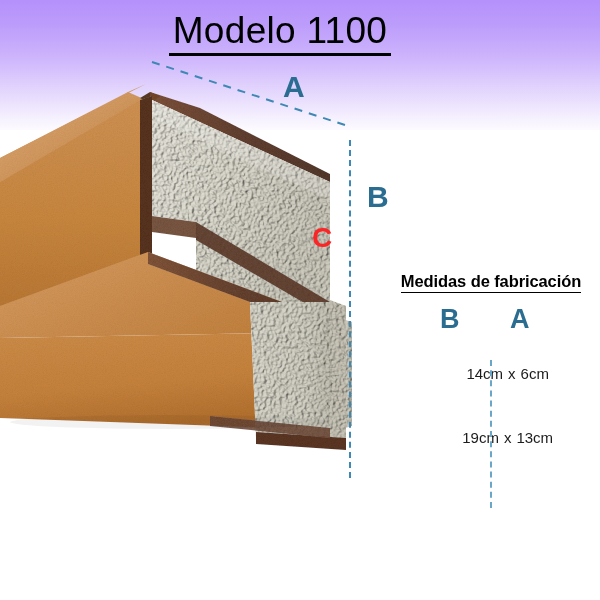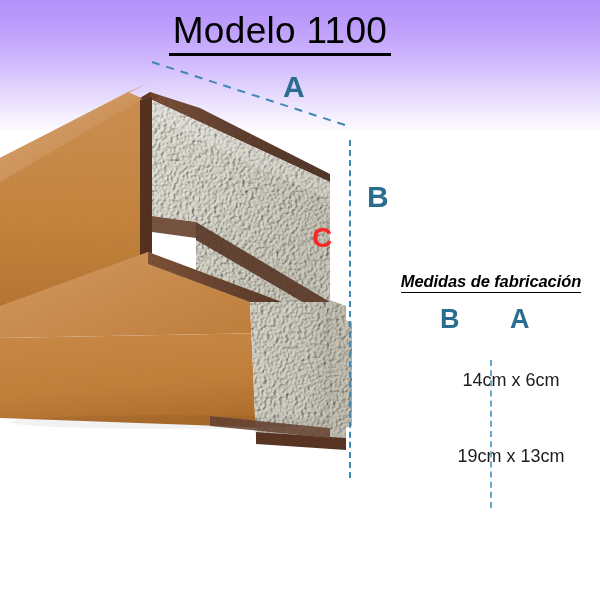--- a/index.html
+++ b/index.html
@@ -117,21 +117,20 @@
     color: #1a1a1a;
   }
   .info-title {
     font-size: 16.5px;
     font-weight: bold;
     color: #000;
     display: inline-block;
     border-bottom: 1.5px solid #000;
     padding-bottom: 1px;
     letter-spacing: -0.1px;
-    font-style: italic;
   }
 
   .col-head {
     position: relative;
     margin-top: 13px;
     height: 34px;
   }
   .col-head .ch {
     position: absolute;
     top: 0;
@@ -141,21 +140,21 @@
     line-height: 1;
   }
   .col-head .ch-b { left: 58px; }
   .col-head .ch-a { left: 128px; }
 
   .rows {
     position: relative;
     margin-top: 2px;
   }
   .mrow {
-    font-size: 18px;
+    font-size: 15px;
     color: #1c1c1c;
     line-height: 1.42;
     white-space: pre;
   }
   .mrow .mx { padding: 0 5px; }
 
   .col-divider {
     position: absolute;
     left: 108px;
     top: 18px;

